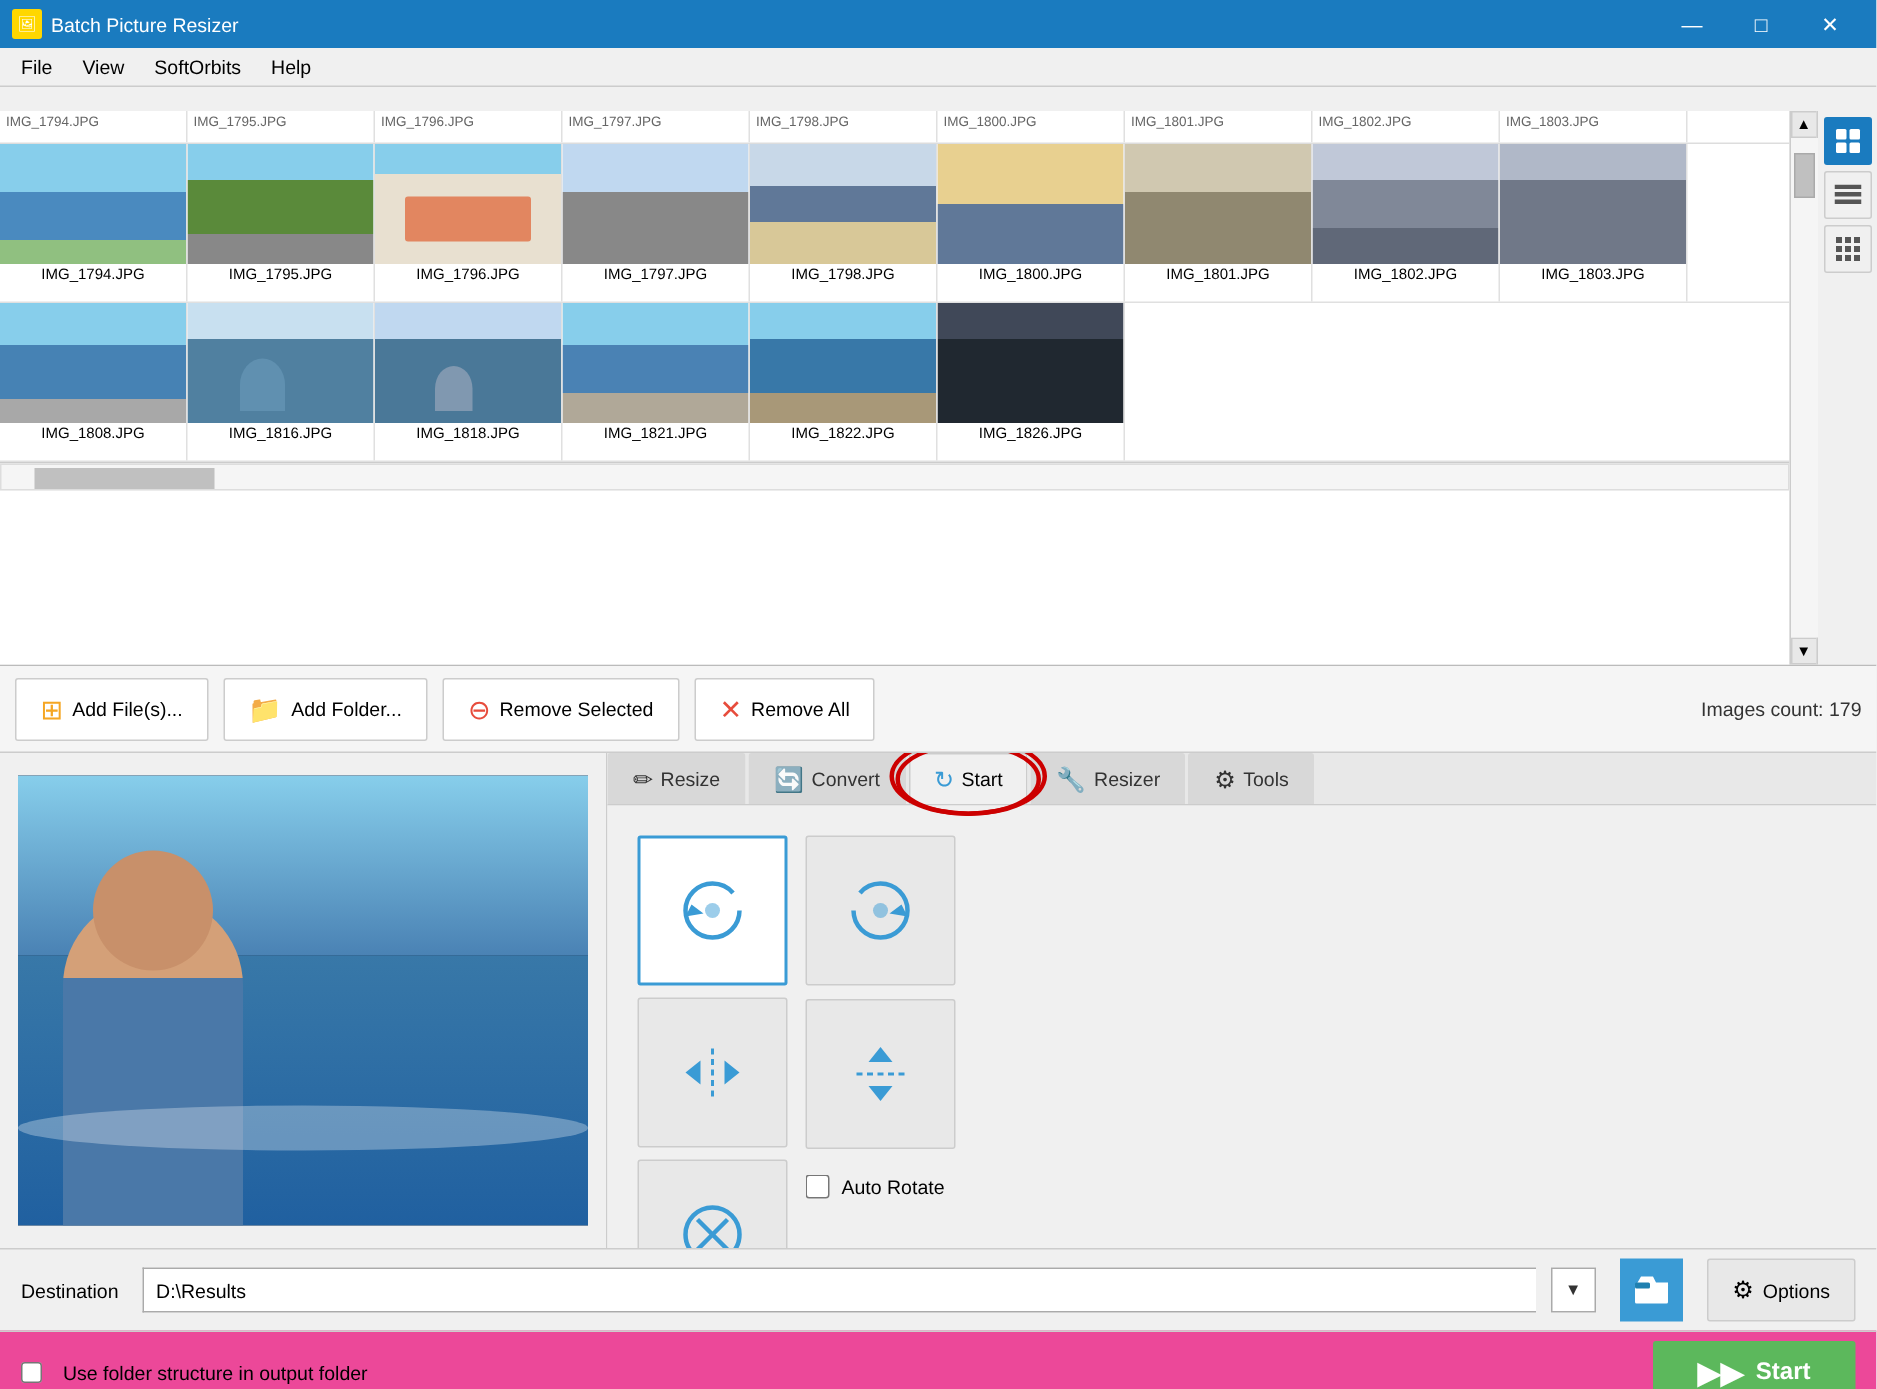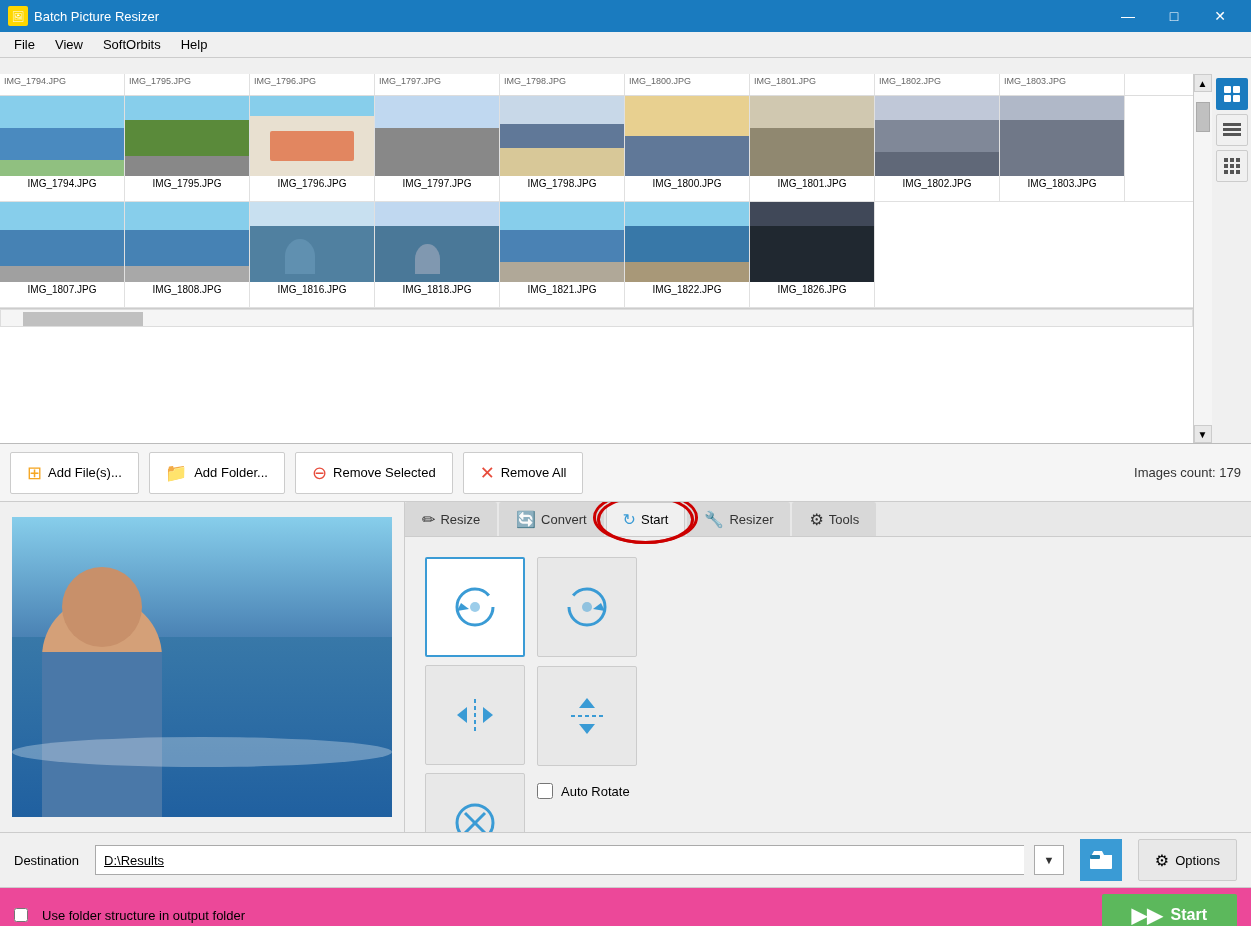--- a/index.html
+++ b/index.html
@@ -416,24 +416,20 @@
           <div class="thumb" style="background:linear-gradient(180deg,#c0c8d8 30%,#808898 30%,#808898 70%,#606878 70%);"></div>
           <div class="filename">IMG_1802.JPG</div>
         </div>
         <div class="grid-cell">
           <div class="thumb" style="background:linear-gradient(180deg,#b0b8c8 30%,#707888 30%);"></div>
           <div class="filename">IMG_1803.JPG</div>
         </div>
       </div>
 
       <div class="grid-row">
-        <div class="grid-cell">
-          <div class="thumb" style="background:linear-gradient(180deg,#87ceeb 35%,#4682b4 35%,#4682b4 80%,#a0a0a0 80%);"></div>
-          <div class="filename">IMG_1807.JPG</div>
-        </div>
         <div class="grid-cell">
           <div class="thumb" style="background:linear-gradient(180deg,#87ceeb 35%,#4682b4 35%,#4682b4 80%,#a8a8a8 80%);"></div>
           <div class="filename">IMG_1808.JPG</div>
         </div>
         <div class="grid-cell">
           <div class="thumb" style="background:linear-gradient(180deg,#c8e0f0 30%,#5080a0 30%);position:relative;">
             <div style="position:absolute;bottom:8px;left:35px;width:30px;height:35px;background:#6090b0;border-radius:50% 50% 0 0;"></div>
           </div>
           <div class="filename">IMG_1816.JPG</div>
         </div>
@@ -613,21 +609,21 @@
               <label for="auto-rotate-cb" style="font-size:13px;cursor:pointer;white-space:nowrap;">Auto Rotate</label>
             </div>
           </div>
         </div>
       </div>
     </div>
   </div>
 
   <div id="destination-bar">
     <label style="font-size:13px;margin-right:6px;">Destination</label>
-    <input type="text" id="destination-input" style="flex: 1 1 0%; height: 30px; border-top: 1px solid rgb(170, 170, 170); border-bottom: 1px solid rgb(170, 170, 170); border-left: 1px solid rgb(170, 170, 170); border-image: initial; padding: 0px 8px; font-size: 13px; background: white; border-right: none; text-decoration: underline;" value="D:\Results">
+    <input type="text" id="destination-input" style="flex: 1 1 0%; height: 30px; border-top: 1px solid rgb(170, 170, 170); border-bottom: 1px solid rgb(170, 170, 170); border-left: 1px solid rgb(170, 170, 170); border-image: initial; padding: 0px 8px; font-size: 13px; background: white; border-right: none;" value="D:\Results">
     <div style="width:30px;height:30px;background:white;border:1px solid #aaa;display:flex;align-items:center;justify-content:center;cursor:pointer;font-size:11px;color:#333;">▼</div>
     <div style="width:42px;height:42px;background:#3a9bd5;border:none;display:flex;align-items:center;justify-content:center;cursor:pointer;font-size:20px;color:white;margin-left:6px;">
       <svg width="24" height="20" viewBox="0 0 24 20" fill="white">
         <rect x="1" y="6" width="22" height="13" rx="1"></rect>
         <path d="M1 8l4-7h8l2 4H23v3" fill="white"></path>
         <rect x="1" y="5" width="10" height="4" rx="1" fill="#2080b0"></rect>
       </svg>
     </div>
     <div style="display:flex;align-items:center;gap:6px;height:42px;padding:0 16px;background:#e8e8e8;border:1px solid #ccc;cursor:pointer;font-size:13px;border-radius:2px;margin-left:6px;">
       <span style="font-size:16px;">⚙</span>

